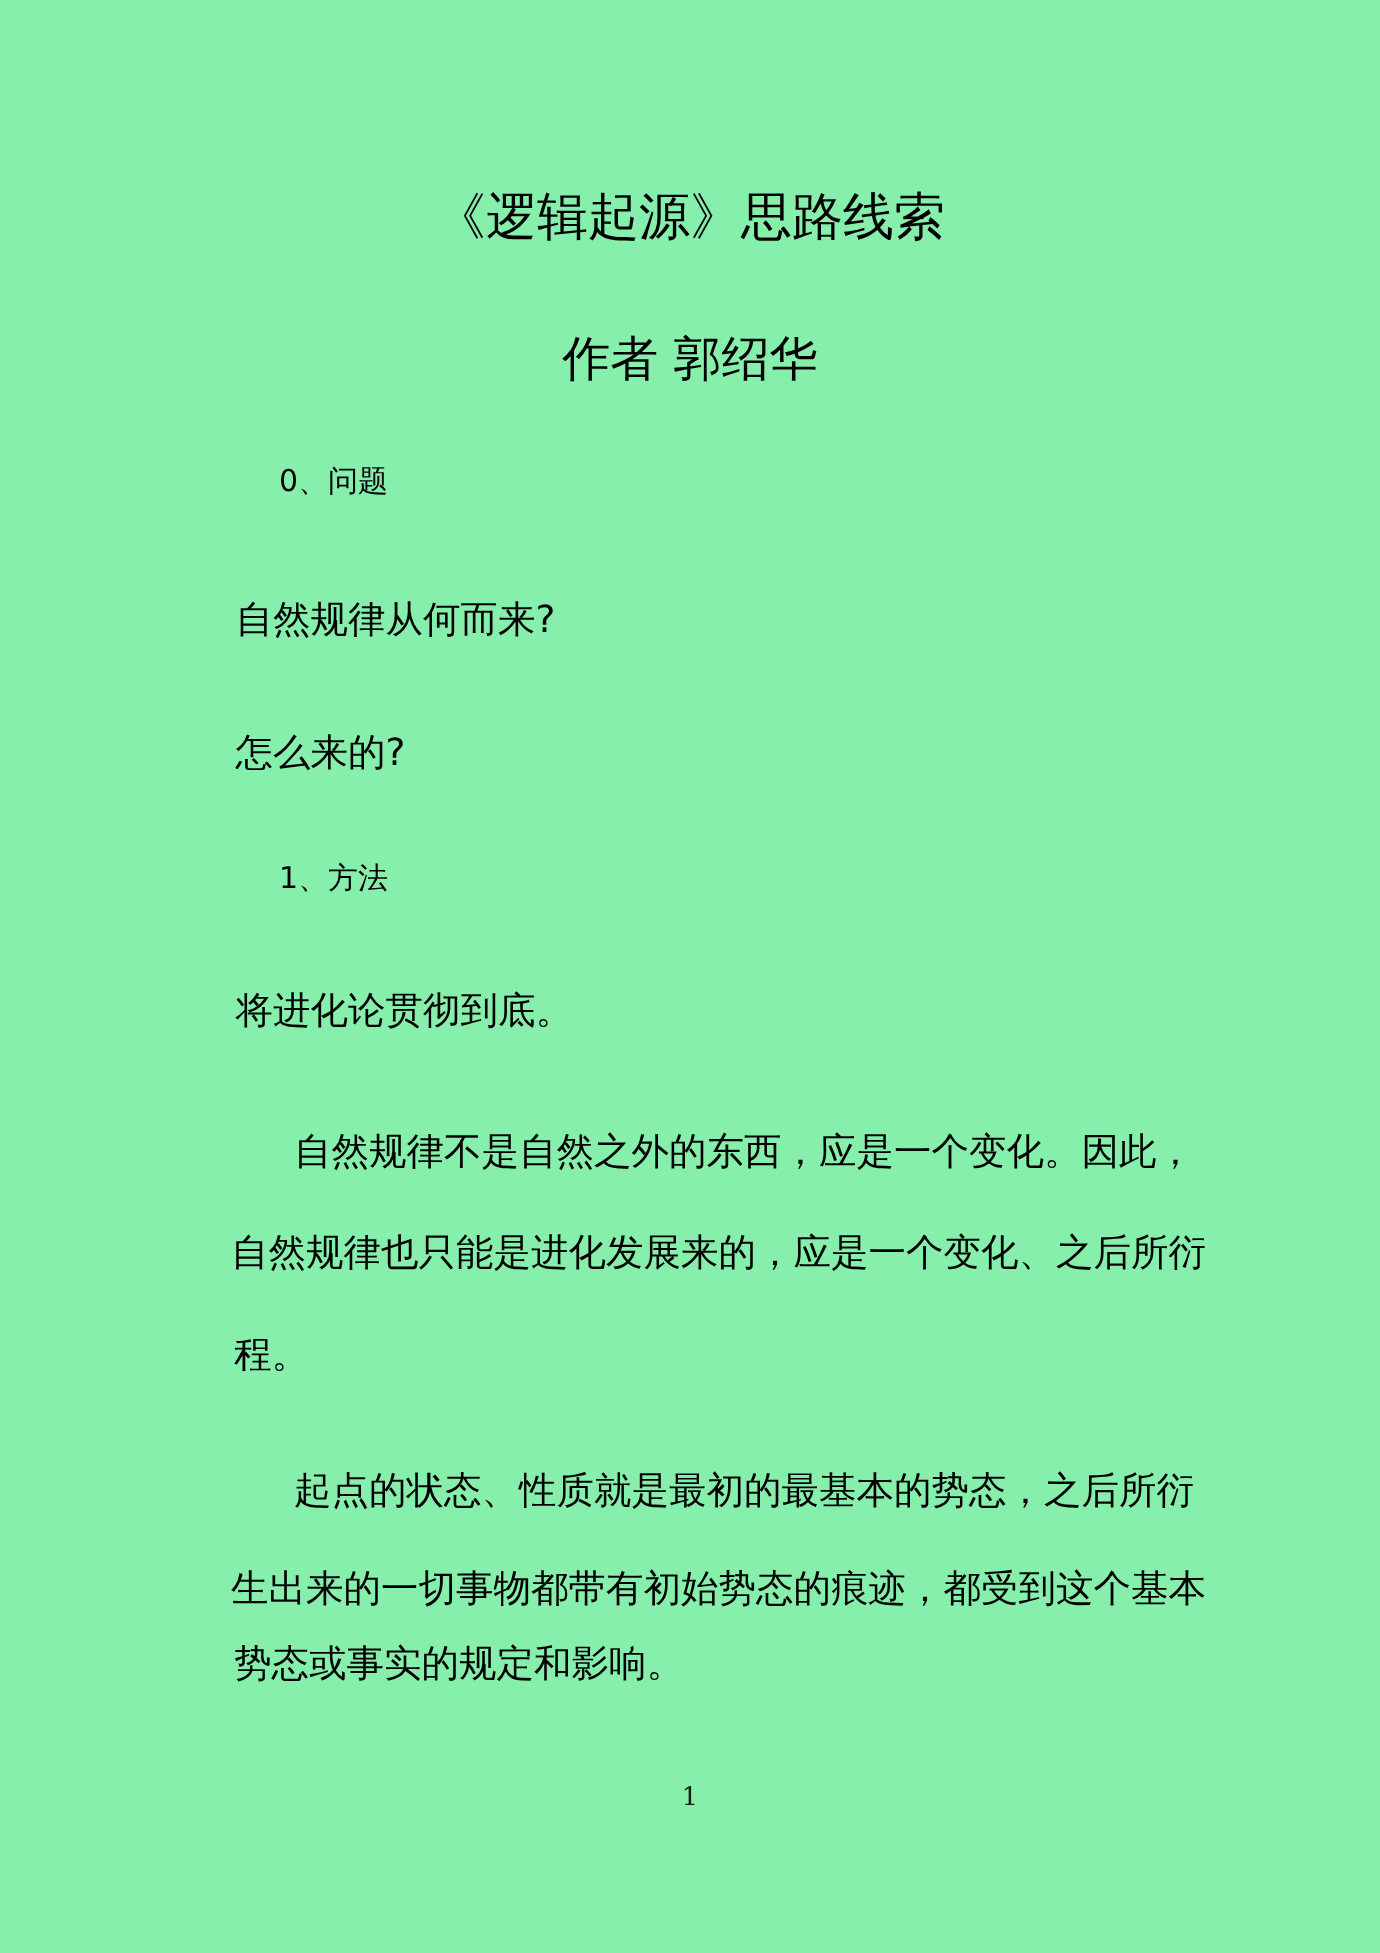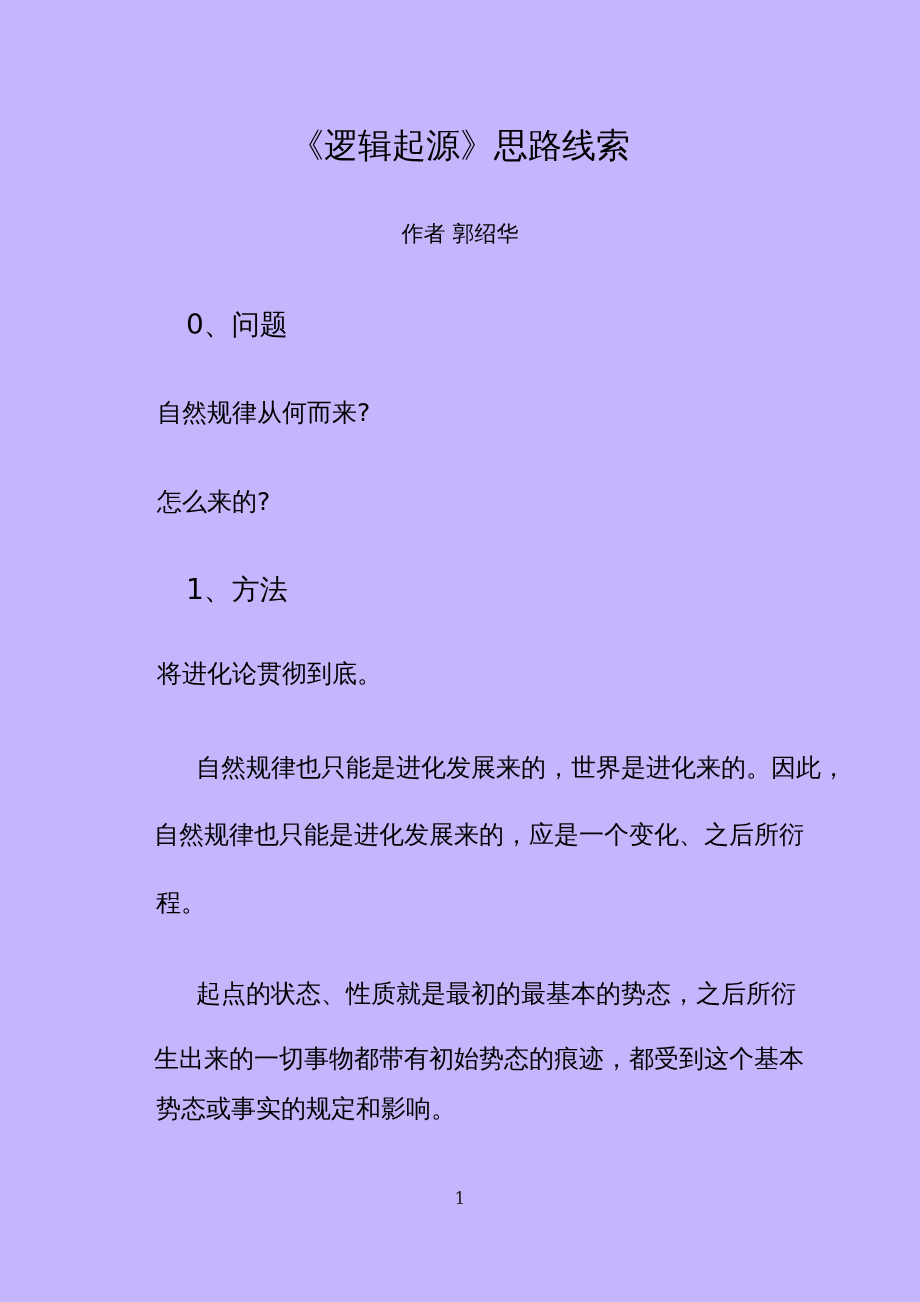--- a/index.html
+++ b/index.html
@@ -8,46 +8,46 @@
     height: 1302px;
     background: #ffffff;
     position: relative;
     overflow: hidden;
     font-family: "DejaVu Sans", sans-serif;
     color: #000000;
   }
   .page {
     position: absolute;
     inset: 0;
-    background: #c4b5fd;
+    background: #86efac;
   }
   .line {
     position: absolute;
     line-height: 1.15;
     white-space: pre;
     letter-spacing: 0px;
     color: #000000;
   }
   .centered {
     left: 0;
     right: 0;
     text-align: center;
   }
   .doc-title {
     top: 126px;
     font-size: 34px;
     font-weight: normal;
   }
   .byline {
     top: 221px;
-    font-size: 22px;
+    font-size: 32px;
   }
   .sec-heading {
     left: 186px;
-    font-size: 28px;
+    font-size: 20px;
   }
   .heading-0 { top: 309px; }
   .heading-1 { top: 574px; }
   .body-line {
     font-size: 25px;
     margin-left: 19px;
   }
   .q1 { top: 399px; left: 138px; }
   .q2 { top: 488px; left: 138px; }
   .thesis { top: 660px; left: 138px; }
@@ -76,21 +76,21 @@
   <div class="line sec-heading heading-0">0、问题</div>
 
   <div class="line body-line q1">自然规律从何而来?</div>
 
   <div class="line body-line q2">怎么来的?</div>
 
   <div class="line sec-heading heading-1">1、方法</div>
 
   <div class="line body-line thesis">将进化论贯彻到底。</div>
 
-  <div class="line body-line p1l1">自然规律也只能是进化发展来的，世界是进化来的。因此，</div>
+  <div class="line body-line p1l1">自然规律不是自然之外的东西，应是一个变化。因此，</div>
 
   <div class="line body-line p1l2">自然规律也只能是进化发展来的，应是一个变化、之后所衍</div>
 
   <div class="line body-line p1l3">程。</div>
 
   <div class="line body-line p2l1">起点的状态、性质就是最初的最基本的势态，之后所衍</div>
 
   <div class="line body-line p2l2">生出来的一切事物都带有初始势态的痕迹，都受到这个基本</div>
 
   <div class="line body-line p2l3">势态或事实的规定和影响。</div>

